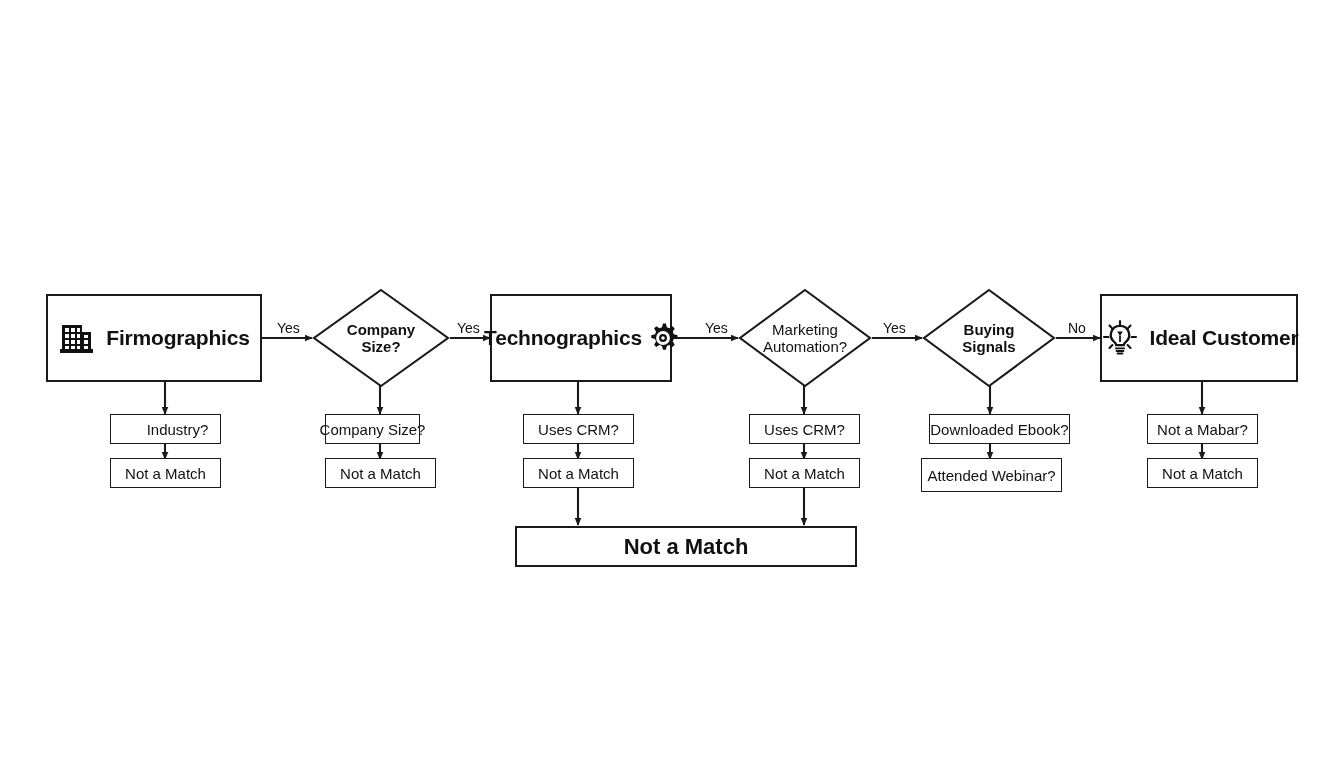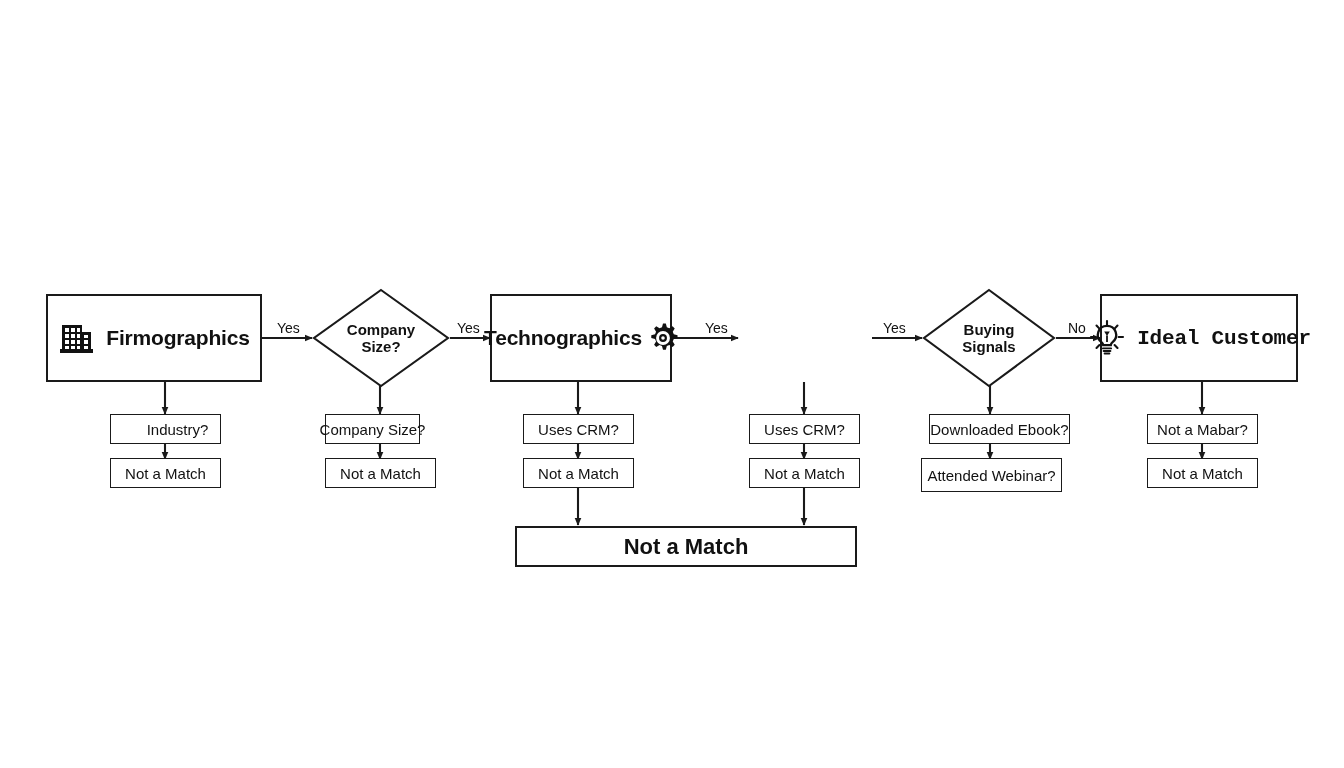--- a/index.html
+++ b/index.html
@@ -196,33 +196,42 @@
         <svg width="30" height="30" viewBox="0 0 32 32">
           <path fill="#111" d="M16 0.5 l3.0 0 1.1 4.0 2.6 1.1 3.5-2.1 2.3 2.3 -2.1 3.5 1.1 2.6 4.0 1.1 0 3.0 -4.0 1.1 -1.1 2.6 2.1 3.5 -2.3 2.3 -3.5-2.1 -2.6 1.1 -1.1 4.0 -3.0 0 -1.1-4.0 -2.6-1.1 -3.5 2.1 -2.3-2.3 2.1-3.5 -1.1-2.6 -4.0-1.1 0-3.0 4.0-1.1 1.1-2.6 -2.1-3.5 2.3-2.3 3.5 2.1 2.6-1.1 z"></path>
           <circle cx="16" cy="16" r="7.4" fill="#ffffff"></circle>
           <circle cx="16" cy="16" r="4.2" fill="#111"></circle>
           <circle cx="16" cy="16" r="1.9" fill="#ffffff"></circle>
         </svg>
       </span>
     </div>
   </div>
 
+  <div class="diamond-wrap" style="left:738px; top:288px; width:134px; height:100px;">
+    <svg width="134" height="100" viewBox="0 0 134 100">
+      <polygon points="67,2 132,50 67,98 2,50" fill="#ffffff" stroke="#1a1a1a" stroke-width="2.1"></polygon>
+    </svg>
+    <div class="diamond-text regular">
+      <div>Marketing</div>
+      <div>Automation?</div>
+    </div>
+  </div>
 
   <div class="diamond-wrap" style="left:922px; top:288px; width:134px; height:100px;">
     <svg width="134" height="100" viewBox="0 0 134 100">
       <polygon points="67,2 132,50 67,98 2,50" fill="#ffffff" stroke="#1a1a1a" stroke-width="2.1"></polygon>
     </svg>
     <div class="diamond-text">
       <div>Buying</div>
       <div>Signals</div>
     </div>
   </div>
 
   <div class="node main" style="left:1100px; top:294px; width:198px; height:88px;">
-    <div class="inner" style="gap:10px;font-family:Liberation Mono, monospace;">
+    <div class="inner" style="gap:10px;">
       <span class="icon">
         <svg width="40" height="40" viewBox="0 0 40 40">
           <g stroke="#111" stroke-width="2.1" stroke-linecap="round">
             <line x1="20" y1="3" x2="20" y2="7.5"></line>
             <line x1="9.5" y1="7.5" x2="12.4" y2="10.6"></line>
             <line x1="30.5" y1="7.5" x2="27.6" y2="10.6"></line>
             <line x1="4" y1="19" x2="8.4" y2="19"></line>
             <line x1="36" y1="19" x2="31.6" y2="19"></line>
             <line x1="9.5" y1="30" x2="12.4" y2="27.1"></line>
             <line x1="30.5" y1="30" x2="27.6" y2="27.1"></line>

